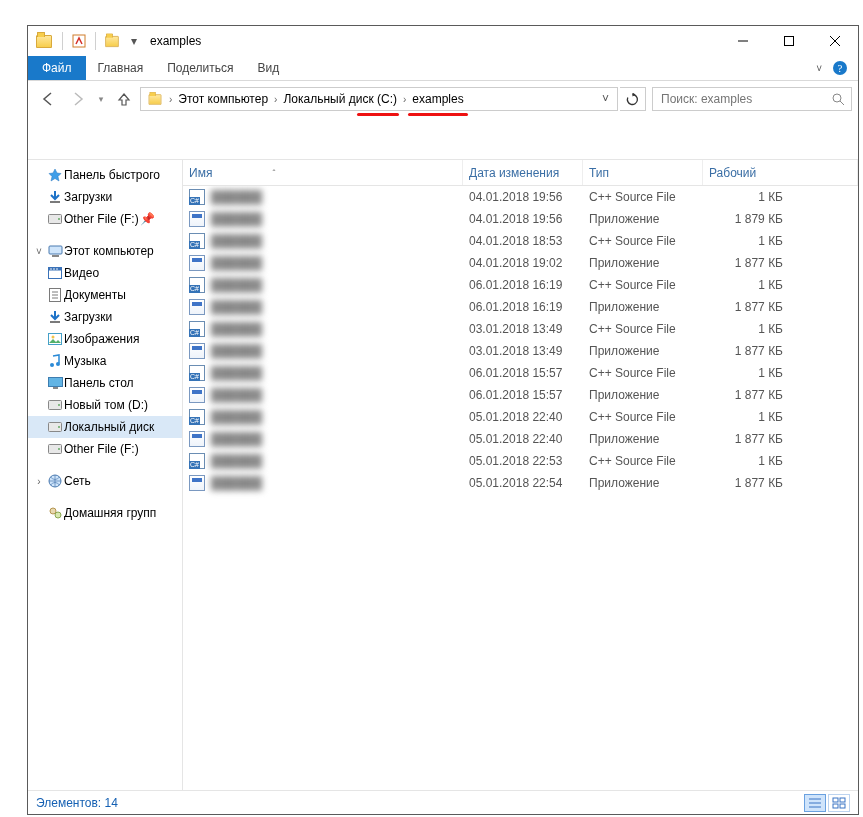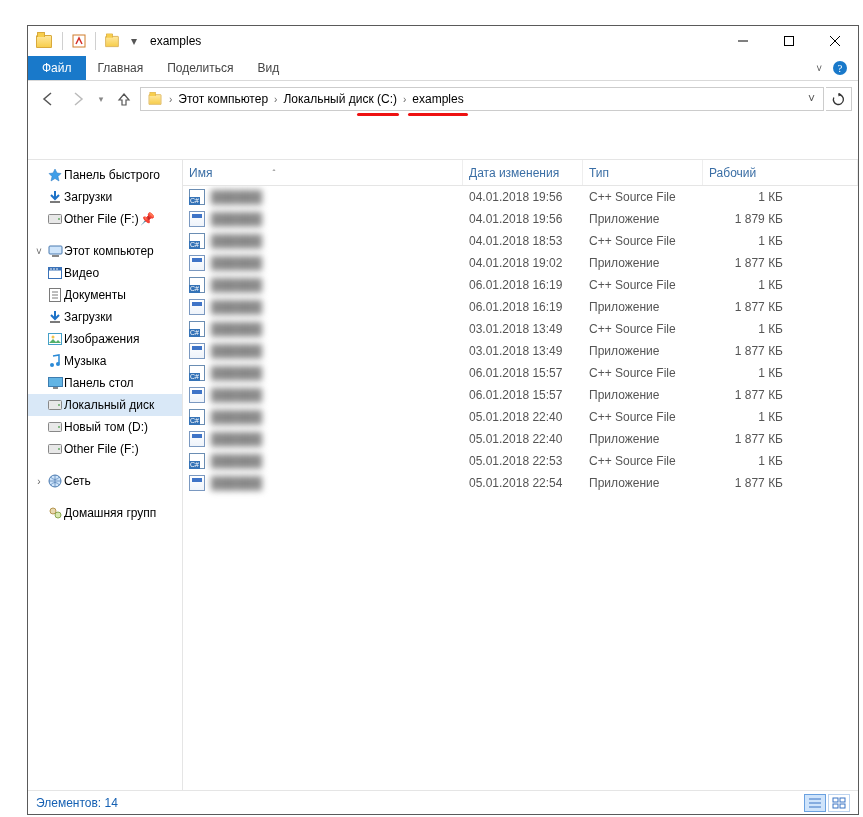--- a/index.html
+++ b/index.html
@@ -194,20 +194,29 @@
         <span class="underline-red" style="left:0;width:60px;"></span>
       </span>
       <span class="addr-drop">˅</span>
     </div>
     <div class="refresh-btn">
       <svg width="13" height="13" viewBox="0 0 13 13">
           <path d="M6.5 1.5 A5 5 0 1 1 1.8 4.5" fill="none" stroke="#333" stroke-width="1.3"></path>
           <path d="M6.5 -0.5 L6.5 3.5 L9.5 1.5 Z" fill="#333"></path>
         </svg>
     </div>
+    <div class="searchbox">
+      <input placeholder="Поиск: examples" style="">
+      <span>
+        <svg width="14" height="14">
+            <circle cx="6" cy="6" r="4" fill="none" stroke="#888"></circle>
+            <line x1="9" y1="9" x2="13" y2="13" stroke="#888"></line>
+          </svg>
+      </span>
+    </div>
   </div>
 
   <div class="body">
 
     <div class="sidebar">
       <div class="tree-item">
         <span class="exp"></span>
         <span class="ic">
             <svg width="14" height="14">
               <path d="M7 1 L9 5 L13 5.5 L10 8.5 L11 13 L7 10.5 L3 13 L4 8.5 L1 5.5 L5 5 Z" fill="#3f9ee8" stroke="#2b79c1" stroke-width="0.5"></path>
@@ -300,37 +309,37 @@
           </div>
           <div class="tree-item sub">
             <span class="ic">
               <svg width="15" height="12">
                 <rect x="0.5" y="0.5" width="14" height="9" fill="#62b4e4" stroke="#3d7db0"></rect>
                 <rect x="5" y="10" width="5" height="2" fill="#888"></rect>
               </svg>
             </span>
             <span>Панель стол</span>
           </div>
-          <div class="tree-item sub sel">
+          <div class="tree-item sub">
             <span class="ic">
               <svg width="14" height="10">
                 <rect x="0.5" y="0.5" width="13" height="9" rx="1" fill="#e8e8e8" stroke="#888"></rect>
                 <circle cx="11" cy="5" r="1" fill="#6a6"></circle>
               </svg>
             </span>
-            <span>Локальный диск</span>
-          </div>
-          <div class="tree-item sub">
+            <span>Новый том (D:)</span>
+          </div>
+          <div class="tree-item sub sel">
             <span class="ic">
               <svg width="14" height="10">
                 <rect x="0.5" y="0.5" width="13" height="9" rx="1" fill="#e8e8e8" stroke="#888"></rect>
                 <circle cx="11" cy="5" r="1" fill="#6a6"></circle>
               </svg>
             </span>
-            <span>Новый том (D:)</span>
+            <span>Локальный диск</span>
           </div>
           <div class="tree-item sub">
             <span class="ic">
               <svg width="14" height="10">
                 <rect x="0.5" y="0.5" width="13" height="9" rx="1" fill="#e8e8e8" stroke="#888"></rect>
                 <circle cx="11" cy="5" r="1" fill="#6a6"></circle>
               </svg>
             </span>
             <span>Other File (F:)</span>
           </div>

